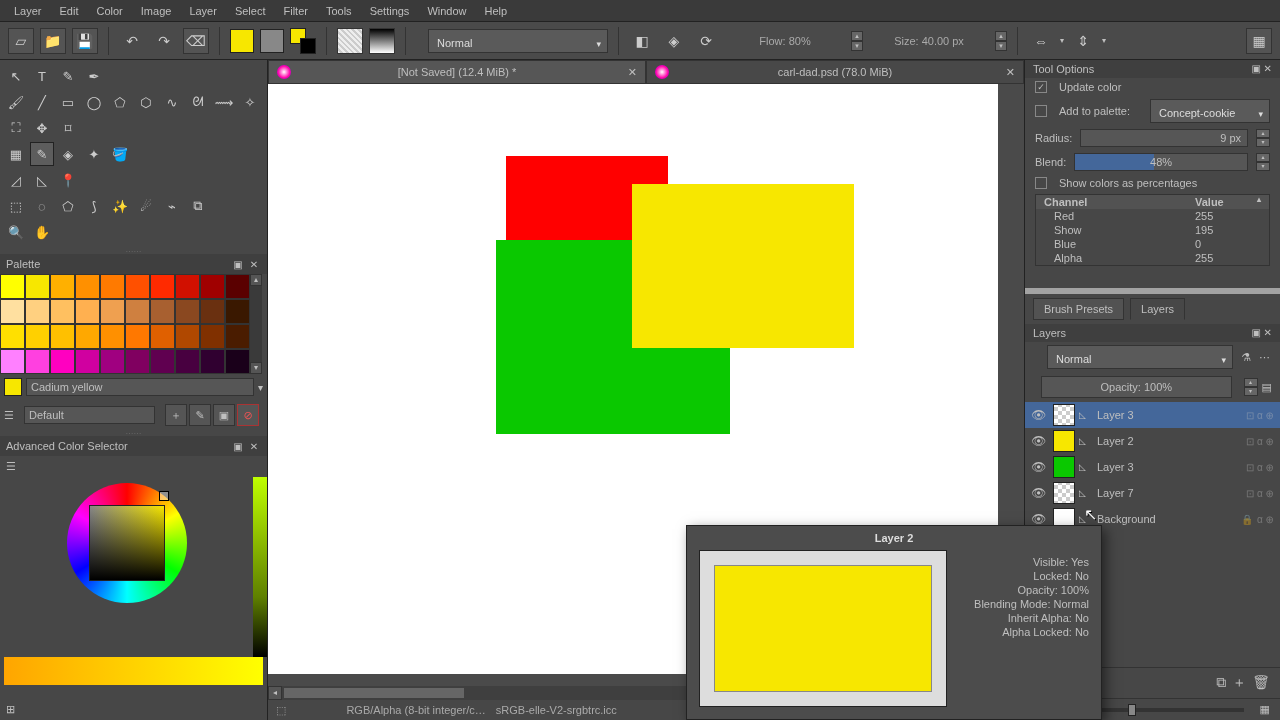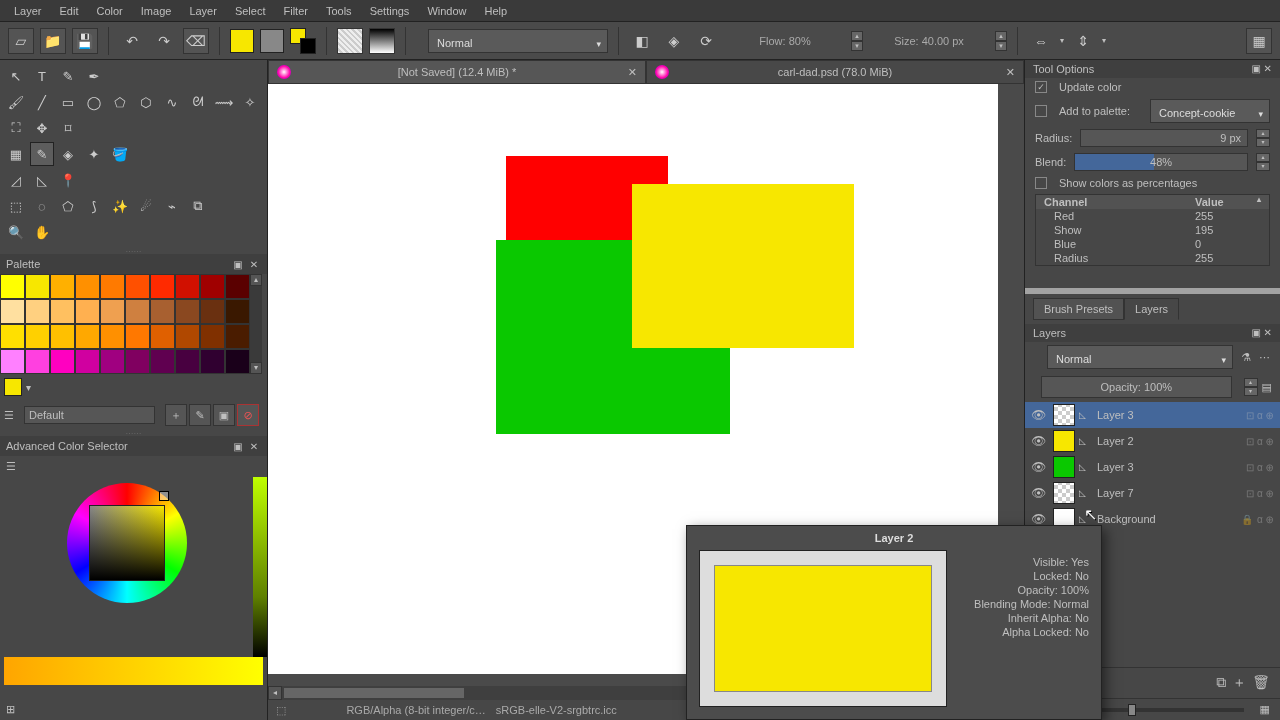--- a/index.html
+++ b/index.html
@@ -89,21 +89,21 @@
 .slider-fill { flex:1; height:18px; background:#565656; border:1px solid #333; position:relative;}
 .slider-fill .fill{position:absolute;left:0;top:0;bottom:0;background:#44679a;}
 .slider-fill .txt{position:absolute;left:0;right:0;text-align:center;line-height:16px;}
 .spinbtn{width:14px;display:flex;flex-direction:column;}
 .spinbtn div{height:9px;background:#666;border:1px solid #333;font-size:6px;text-align:center;line-height:7px;}
 .channel-table { margin: 2px 10px; border:1px solid #333;}
 .channel-table .hdr { display:flex; background:#525252; font-weight:bold;}
 .channel-table .row { display:flex;}
 .channel-table .c1{flex:1; padding:1px 8px;}
 .channel-table .c2{width:70px; padding:1px 8px;}
-.panel-tabs{display:flex; padding:4px 8px; gap:0;}
+.panel-tabs{display:flex; padding:4px 8px; gap:6px;}
 .panel-tabs .pt{padding:4px 10px; background:#525252;border:1px solid #333;}
 .panel-tabs .pt.active{background:#474747;border-bottom-color:#474747;}
 .layer-row{display:flex;align-items:center;padding:2px 6px;gap:4px;}
 .layer-row.sel{background:#44679a;}
 .layer-row .eye{width:18px;font-size:12px;}
 .layer-row .thumb{width:22px;height:22px;border:1px solid #222;}
 .layer-row .meta{width:10px;font-size:9px;}
 .layer-row .lname{flex:1;padding-left:4px;}
 .layer-row .locks{display:flex;gap:0;opacity:0.4;font-size:10px;}
 .opacity-bar { margin:4px 8px; height:22px; background:#565656;border:1px solid #333;display:flex;align-items:center;justify-content:center;}
@@ -284,20 +284,21 @@
             <div class="pc" style="background: rgb(26, 0, 26);"></div>
           </div>
         <div class="palette-scroll">
             <div class="arr">▴</div>
             <div class="track"></div>
             <div class="arr">▾</div>
           </div>
       </div>
       <div class="palette-name">
         <span class="chip"></span>
+        <div class="palette-select"><span>Cadium yellow</span></div>
         <span class="tiny">▾</span>
       </div>
       <div style="display:flex;align-items:center;padding:0 4px;gap:6px">
         <span style="width:14px">☰</span>
         <div class="palette-select" style="flex:1"><span>Default</span></div>
         <div class="palette-actions">
           <div class="pa">＋</div>
           <div class="pa">✎</div>
           <div class="pa">▣</div>
           <div class="pa red">⊘</div>
@@ -419,21 +420,21 @@
               <div class="c1" style="padding-left:18px">Show</div>
               <div class="c2">195</div>
               <div style="width:12px"></div>
             </div>
             <div class="row">
               <div class="c1" style="padding-left:18px">Blue</div>
               <div class="c2">0</div>
               <div style="width:12px"></div>
             </div>
             <div class="row">
-              <div class="c1" style="padding-left:18px">Radius</div>
+              <div class="c1" style="padding-left:18px">Alpha</div>
               <div class="c2">255</div>
               <div style="width:12px"></div>
             </div>
           </div>
       </div>
     </div>
 
     <div class="panel-tabs">
       <div class="pt">Brush Presets</div>
       <div class="pt active">Layers</div>

